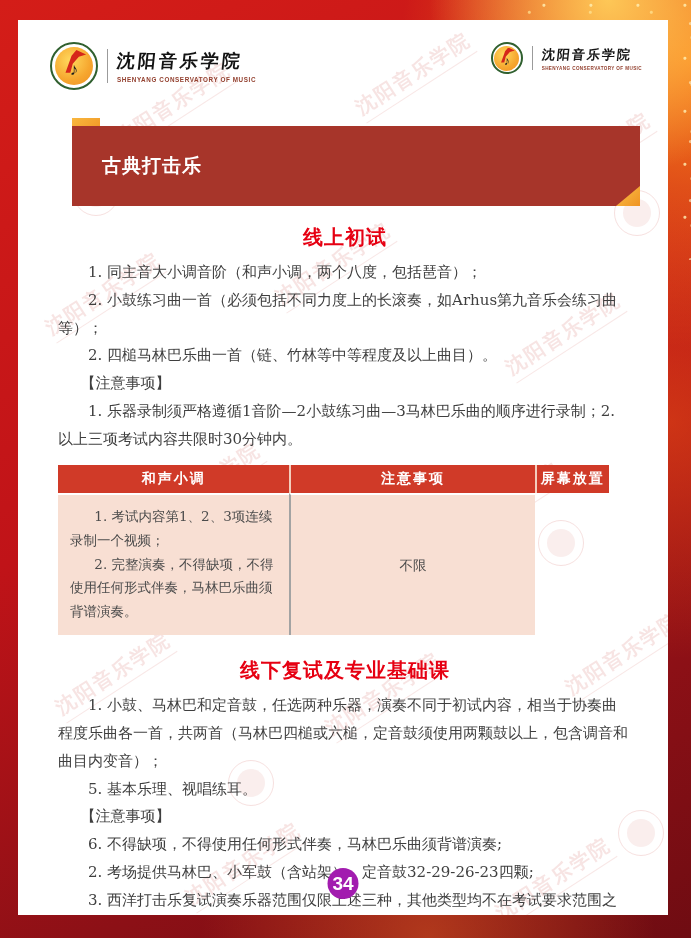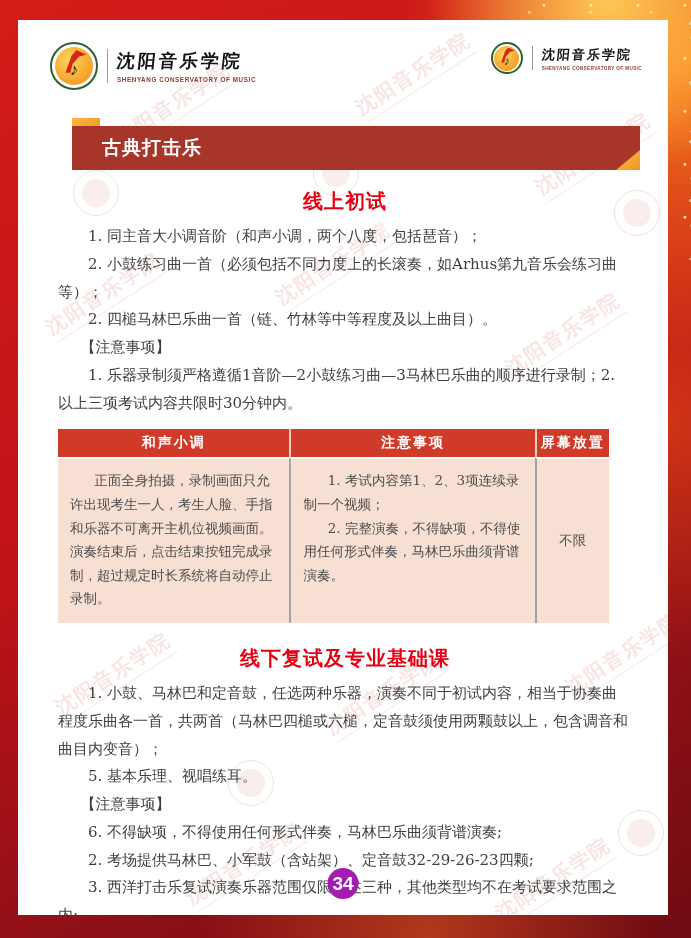--- a/index.html
+++ b/index.html
@@ -78,21 +78,21 @@
   .logo-left .logo-divider{ height:34px; }
   .logo-right .logo-divider{ height:24px; }
   .logo-cn{ font-family:"DejaVu Serif", serif; font-weight:bold; color:#141414;
     transform:skewX(-6deg); }
   .logo-left .logo-cn{ font-size:18px; letter-spacing:3px; }
   .logo-right .logo-cn{ font-size:13px; letter-spacing:2px; }
   .logo-en{ color:#93402f; font-weight:bold; }
   .logo-left .logo-en{ font-size:6.3px; letter-spacing:.6px; margin-top:3px; }
   .logo-right .logo-en{ font-size:4.6px; letter-spacing:.4px; margin-top:2px; }
   
-  .banner-wrap{ position:relative; z-index:2; margin:36px 28px 0 54px; height:44px; }
+  .banner-wrap{ position:relative; z-index:2; margin:36px 28px 0 54px; height:80px; }
   .banner-tab{ position:absolute; left:0; top:-8px; width:28px; height:22px;
     background:linear-gradient(135deg,#f9b73e,#ef9322); }
   .banner{ position:absolute; inset:0; background:#a7352a;
     display:flex; align-items:center; padding-left:30px; }
   .banner-title{ color:#ffffff; font-weight:bold; font-size:19px; letter-spacing:1px; }
   .banner-corner{ position:absolute; right:0; bottom:0; width:24px; height:20px;
     background:linear-gradient(135deg,#fac14b,#ef9322);
     clip-path:polygon(100% 0, 100% 100%, 0 100%); }
   
   .content{ position:relative; z-index:2; padding:18px 36px 0 40px;
@@ -198,23 +198,20 @@
       <p class="para">1. 乐器录制须严格遵循1音阶—2小鼓练习曲—3马林巴乐曲的顺序进行录制；2. 以上三项考试内容共限时30分钟内。</p>
 
       <div class="exam-table">
         <div class="t-row">
           <div class="t-hcell">和声小调</div>
           <div class="t-hcell">注意事项</div>
           <div class="t-hcell">屏幕放置</div>
         </div>
         <div class="t-row">
           <div class="t-cell">
-            <p>正面全身拍摄，录制画面只允许出现考生一人，考生人脸、手指和乐器不可离开主机位视频画面。演奏结束后，点击结束按钮完成录制，超过规定时长系统将自动停止录制。</p>
-          </div>
-          <div class="t-cell">
             <p>1. 考试内容第1、2、3项连续录制一个视频；</p>
             <p>2. 完整演奏，不得缺项，不得使用任何形式伴奏，马林巴乐曲须背谱演奏。</p>
           </div>
           <div class="t-cell center">
             <span>不限</span>
           </div>
         </div>
       </div>
 
       <h2 class="section-heading section-gap">线下复试及专业基础课</h2>

